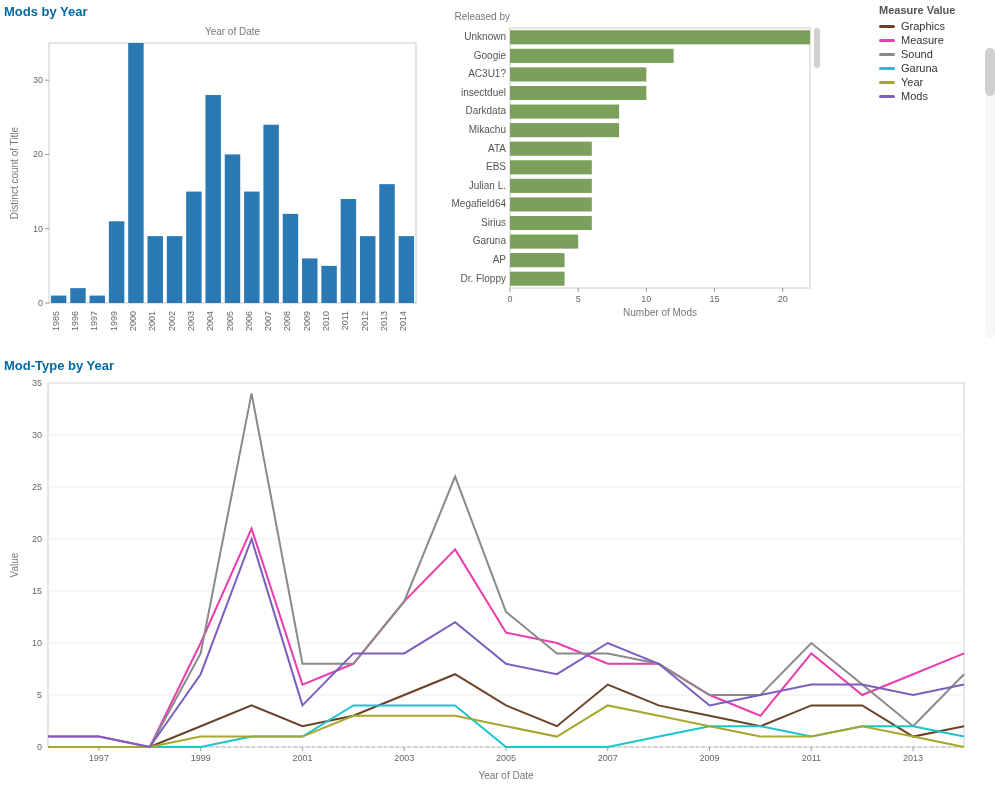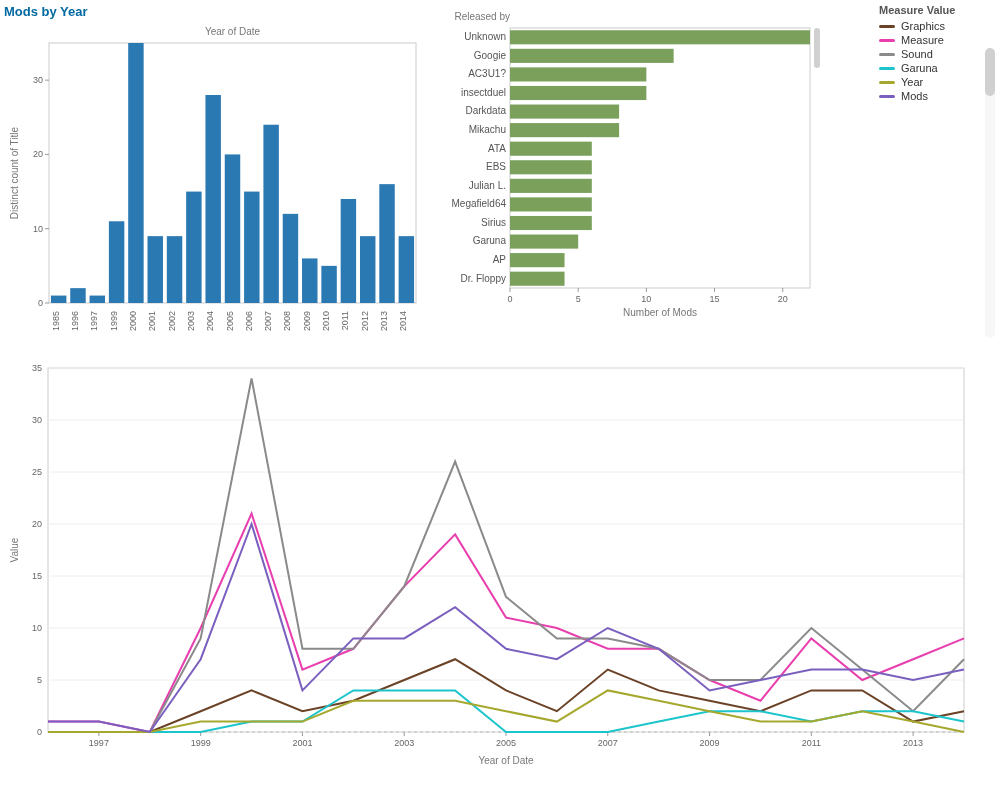--- a/index.html
+++ b/index.html
@@ -152,20 +152,21 @@
         <text x="216.36363636363635" y="298" text-anchor="middle" class="tick-label">10</text>
         <line x1="284.5454545454545" y1="284" x2="284.5454545454545" y2="288" stroke="#999"></line>
         <text x="284.5454545454545" y="298" text-anchor="middle" class="tick-label">15</text>
         <line x1="352.7272727272727" y1="284" x2="352.7272727272727" y2="288" stroke="#999"></line>
         <text x="352.7272727272727" y="298" text-anchor="middle" class="tick-label">20</text>
         <text x="230" y="312" text-anchor="middle" class="axis-title">Number of Mods</text>
       </svg>
   </div>
 
   <div class="chart-card" style="left:4px;top:358px;width:970px;">
+    <div class="title">Mod-Type by Year</div>
     <svg id="svg-line" width="970" height="414">
         <rect x="44" y="10" width="916" height="364" fill="#fff" stroke="#ccc" stroke-width="1"></rect>
         <line x1="44" y1="374" x2="960" y2="374" stroke="#eee"></line>
         <text x="38" y="377" text-anchor="end" class="tick-label">0</text>
         <line x1="44" y1="322" x2="960" y2="322" stroke="#eee"></line>
         <text x="38" y="325" text-anchor="end" class="tick-label">5</text>
         <line x1="44" y1="270" x2="960" y2="270" stroke="#eee"></line>
         <text x="38" y="273" text-anchor="end" class="tick-label">10</text>
         <line x1="44" y1="218" x2="960" y2="218" stroke="#eee"></line>
         <text x="38" y="221" text-anchor="end" class="tick-label">15</text>

